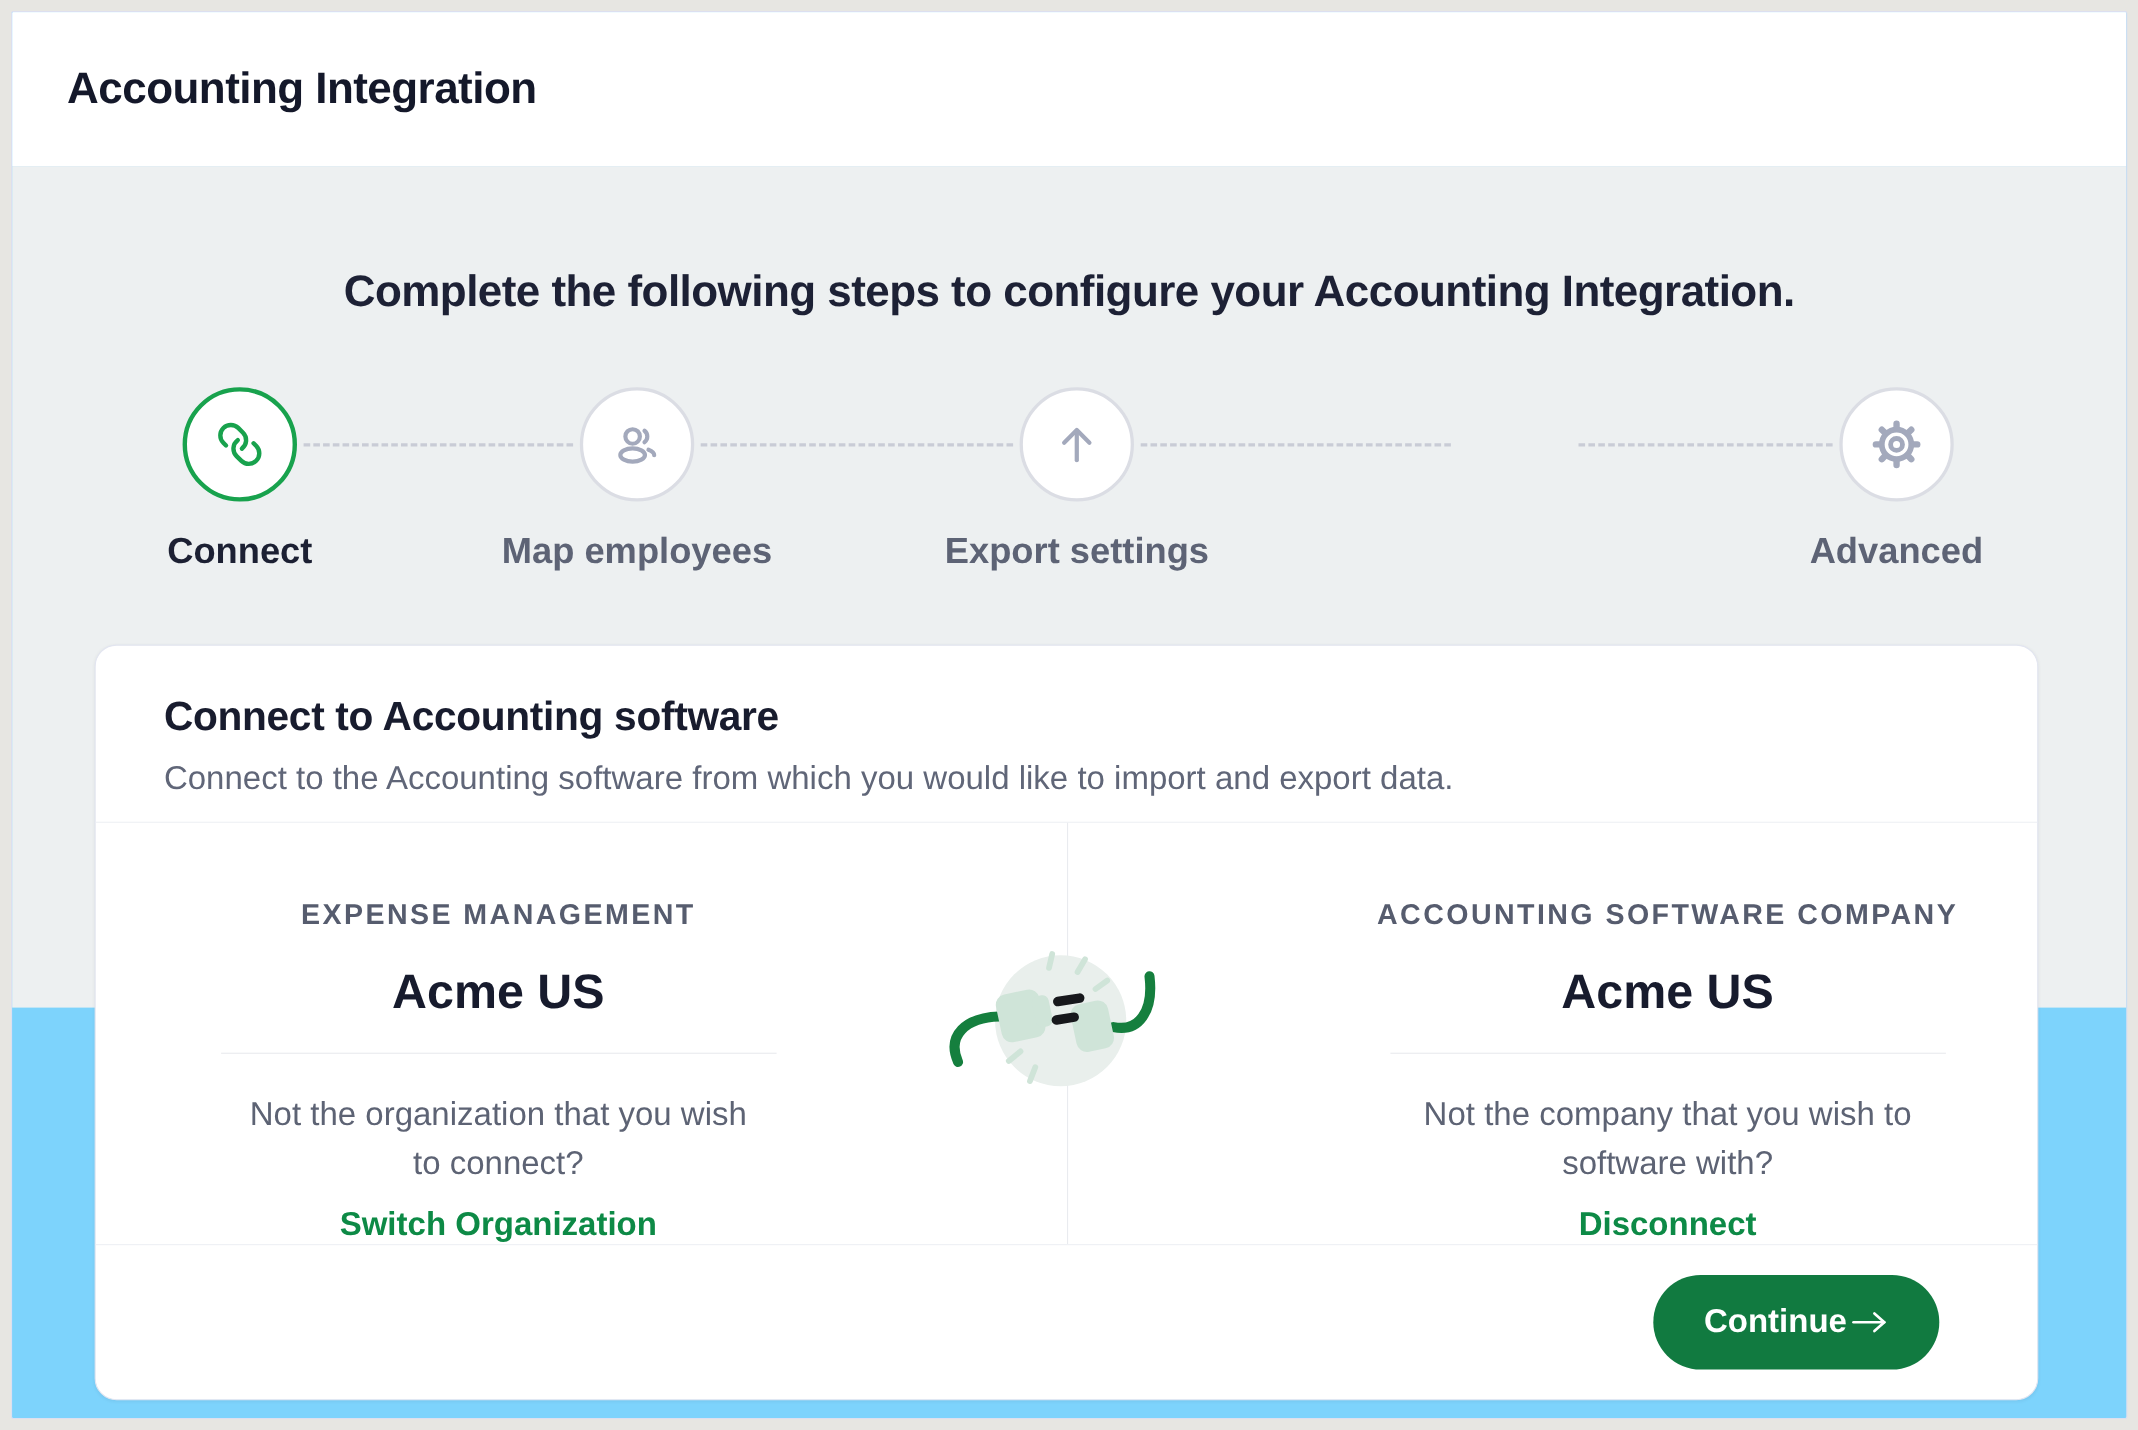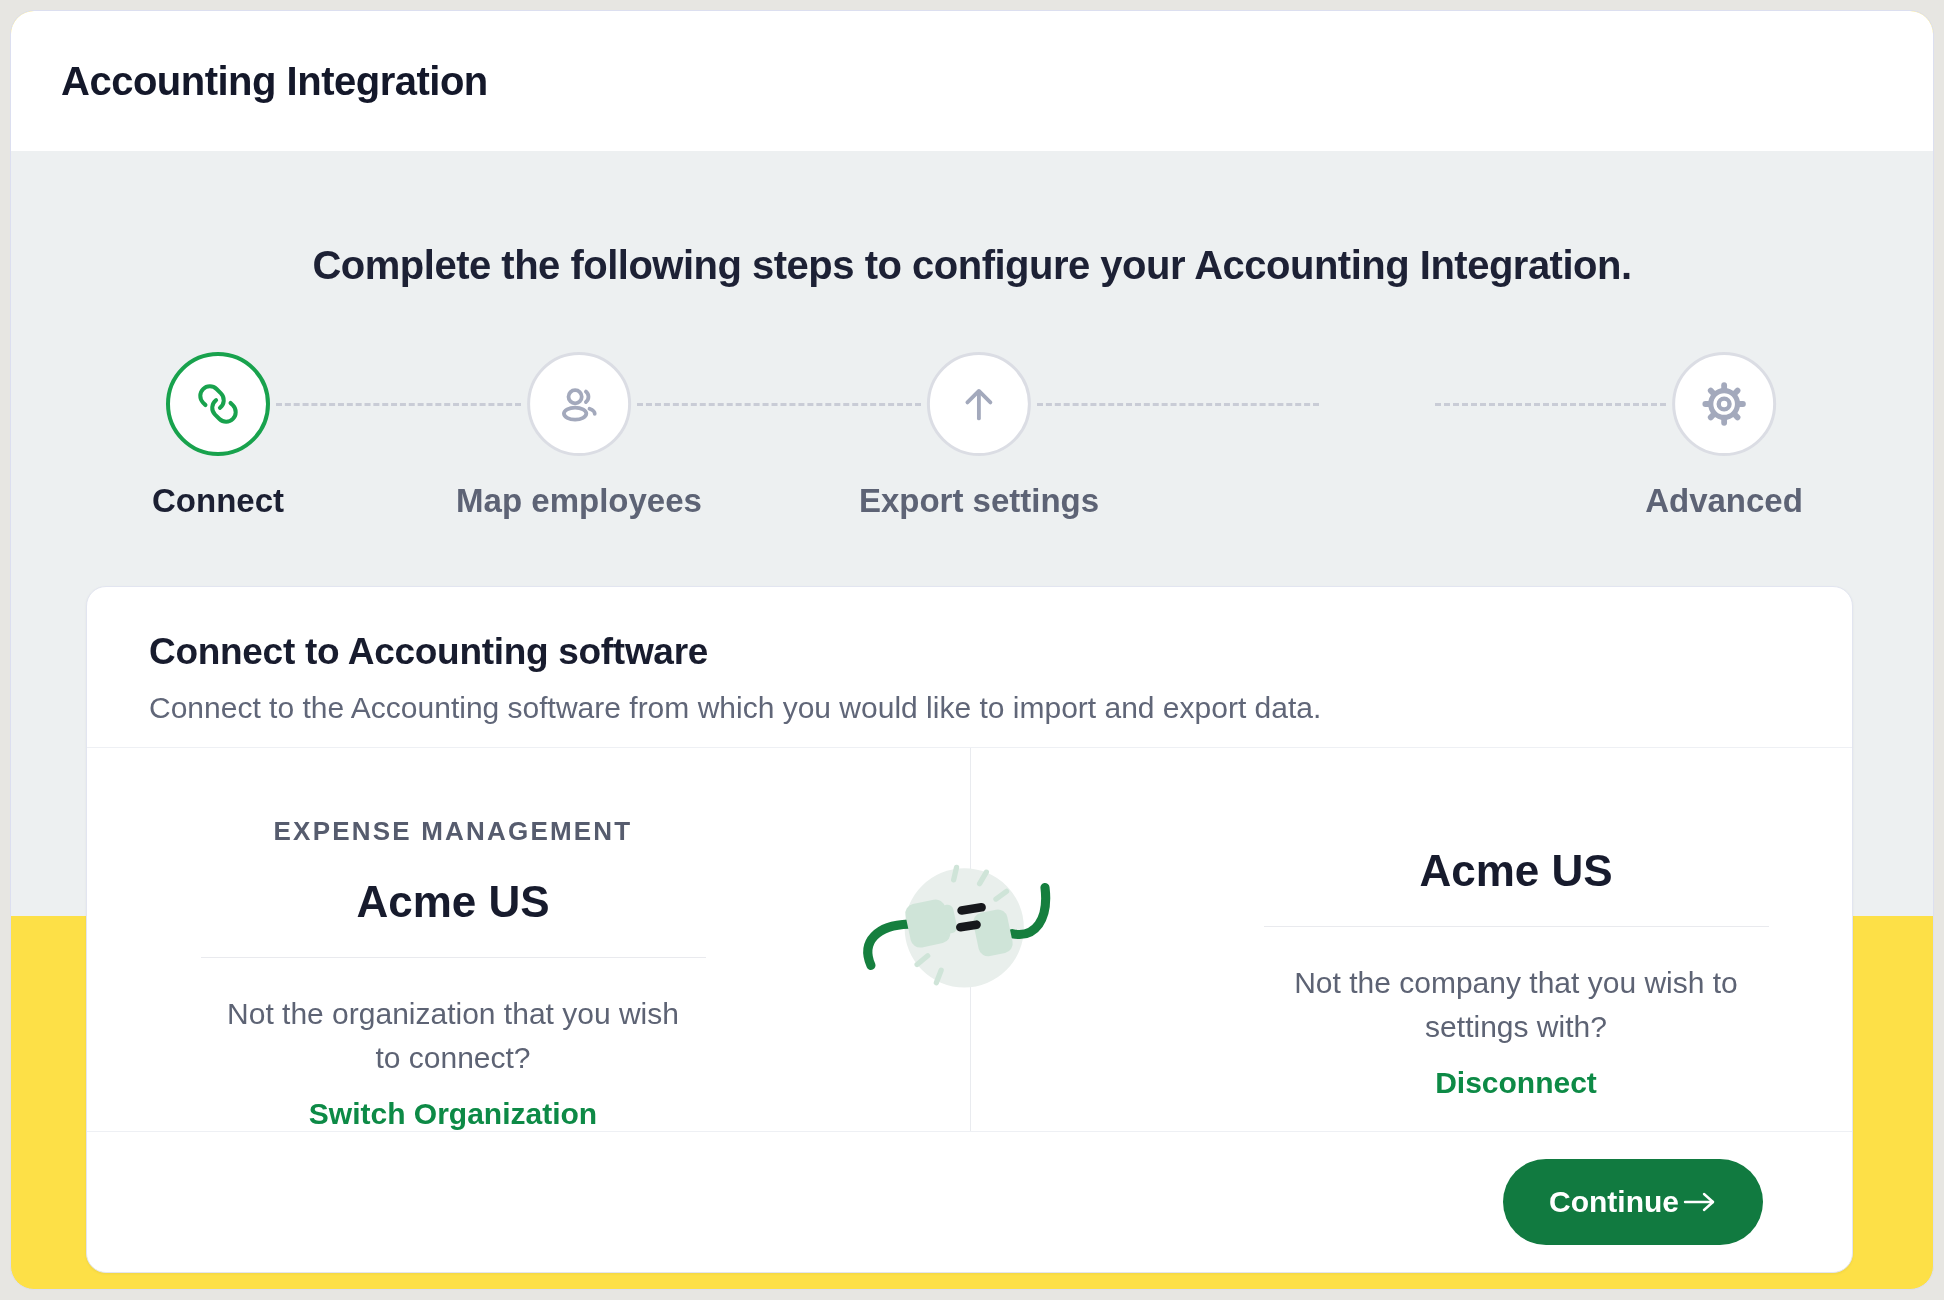--- a/index.html
+++ b/index.html
@@ -6,23 +6,23 @@
   html,body { width:1944px; height:1300px; }
   body {
     background:#e7e6e2;
     font-family:"Liberation Sans", sans-serif;
     color:#191d2f;
     position:relative;
     overflow:hidden;
   }
   .main-card {
     position:absolute; inset:10px;
-    background:#fde047;
+    background:#7dd3fc;
     border:1px solid #dcdff0;
-    border-radius:24px;
+    border-radius:2px;
     overflow:hidden;
   }
   .titlebar {
     position:absolute; top:0; left:0; right:0; height:140px;
     background:#ffffff;
     display:flex; align-items:center;
     padding:0 50px;
     z-index:2;
   }
   .page-title { font-size:40px; font-weight:700; color:#14182a; letter-spacing:-0.5px; }
@@ -219,23 +219,24 @@
           <div class="org-label">EXPENSE MANAGEMENT</div>
           <div class="org-name">Acme US</div>
           <hr class="org-rule">
           <div class="org-question">Not the organization that you wish to connect?</div>
           <a class="org-action">Switch Organization</a>
         </div>
       </div>
 
       <div class="org-half right">
         <div class="org-block">
+          <div class="org-label">ACCOUNTING SOFTWARE COMPANY</div>
           <div class="org-name">Acme US</div>
           <hr class="org-rule">
-          <div class="org-question">Not the company that you wish to settings with?</div>
+          <div class="org-question">Not the company that you wish to software with?</div>
           <a class="org-action">Disconnect</a>
         </div>
       </div>
 
       <svg class="illustration" width="250" height="180" viewBox="0 0 260 180">
         <circle cx="124" cy="92" r="62" fill="#e9efec"></circle>
         <g stroke="#cfe4d8" stroke-width="5.5" stroke-linecap="round" fill="none">
           <path d="M113 42 l3 -13"></path>
           <path d="M140 46 l7 -12"></path>
           <path d="M157 62 l11 -8"></path>

